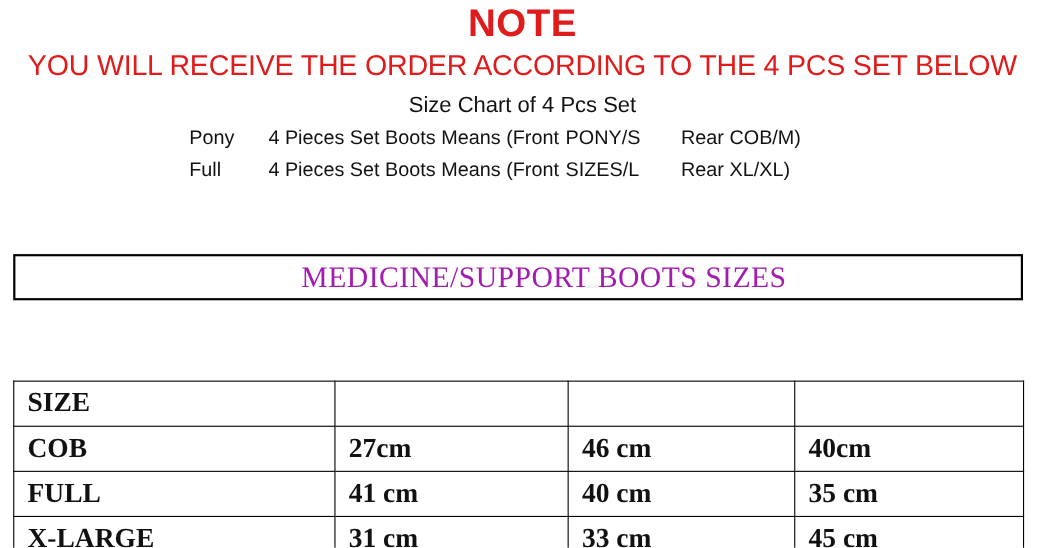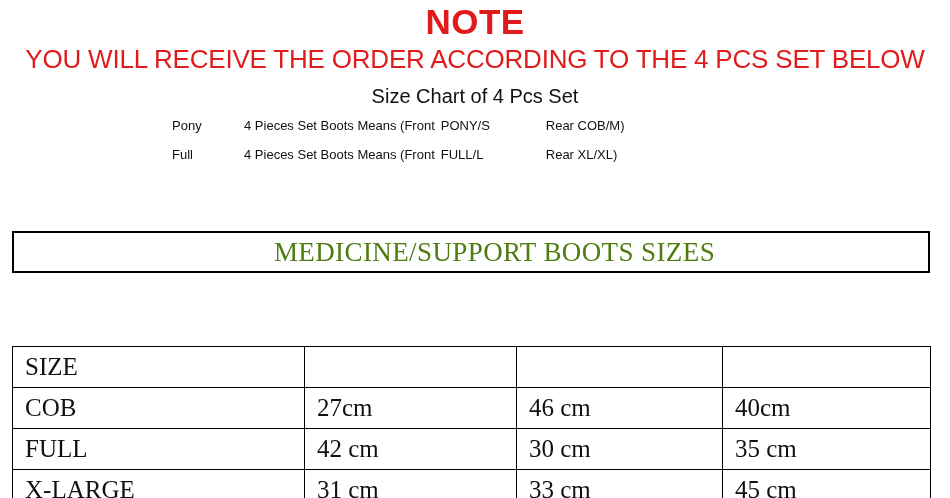--- a/index.html
+++ b/index.html
@@ -43,21 +43,21 @@
     font-size: 20px;
     line-height: 24px;
     margin-top: 10px;
     color: #111;
   }
   .set-list {
     margin-top: 3px;
     padding-left: 172px;
   }
   .set-row {
-    font-size: 13px;
+    font-size: 18px;
     line-height: 29px;
     white-space: nowrap;
     color: #111;
   }
   .set-row .c-size {
     display: inline-block;
     width: 72px;
   }
   .set-row .c-text {
     display: inline-block;
@@ -79,40 +79,41 @@
     height: 42px;
     border: 2px solid #000;
     box-sizing: border-box;
   }
   .band-text {
     text-align: center;
     font-family: "Liberation Serif", serif;
     font-size: 27px;
     line-height: 38px;
     letter-spacing: 0.4px;
-    color: #4d7c0f;
+    color: #a21caf;
     margin-left: 47px;
   }
   table.sizes {
     position: absolute;
     left: 12px;
     top: 344px;
     width: 918px;
     border-collapse: collapse;
     table-layout: fixed;
   }
   table.sizes td {
     border: 1.5px solid #000;
     font-family: "Liberation Serif", serif;
     font-size: 25px;
     line-height: 26px;
     height: 36px;
     padding: 2px 0 2px 12px;
     color: #111;
     vertical-align: middle;
+    font-weight: bold;
   }
   table.sizes col.c1 { width: 292px; }
   table.sizes col.c2 { width: 212px; }
   table.sizes col.c3 { width: 206px; }
   table.sizes col.c4 { width: 208px; }
 </style>
 </head>
 <body>
 
 <div class="page">
@@ -120,21 +121,21 @@
   <div class="note-title">NOTE</div>
   <div class="note-sub">YOU WILL RECEIVE THE ORDER ACCORDING TO THE 4 PCS SET BELOW</div>
 
   <div class="size-chart-title">Size Chart of 4 Pcs Set</div>
 
   <div class="set-list">
     <div class="set-row">
       <span class="c-size">Pony</span><span class="c-text">4 Pieces Set Boots Means (Front</span><span class="c-front">PONY/S</span><span class="c-rear">Rear COB/M)</span>
     </div>
     <div class="set-row">
-      <span class="c-size">Full</span><span class="c-text">4 Pieces Set Boots Means (Front</span><span class="c-front">FULL/L</span><span class="c-rear">Rear XL/XL)</span>
+      <span class="c-size">Full</span><span class="c-text">4 Pieces Set Boots Means (Front</span><span class="c-front">SIZES/L</span><span class="c-rear">Rear XL/XL)</span>
     </div>
   </div>
 
   <div class="band">
     <div class="band-text">MEDICINE/SUPPORT BOOTS SIZES</div>
   </div>
 
   <table class="sizes">
     <colgroup>
       <col class="c1">
@@ -150,22 +151,22 @@
         <td></td>
       </tr>
       <tr>
         <td>COB</td>
         <td>27cm</td>
         <td>46 cm</td>
         <td>40cm</td>
       </tr>
       <tr>
         <td>FULL</td>
-        <td>42 cm</td>
-        <td>30 cm</td>
+        <td>41 cm</td>
+        <td>40 cm</td>
         <td>35 cm</td>
       </tr>
       <tr>
         <td>X-LARGE</td>
         <td>31 cm</td>
         <td>33 cm</td>
         <td>45 cm</td>
       </tr>
     </tbody>
   </table>

